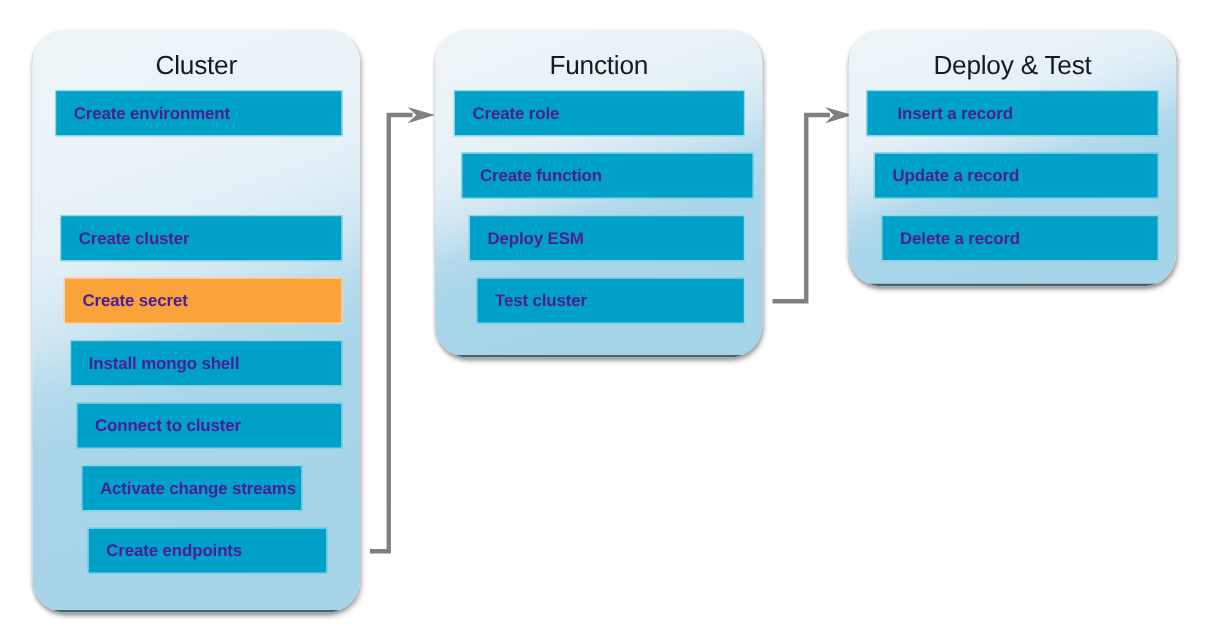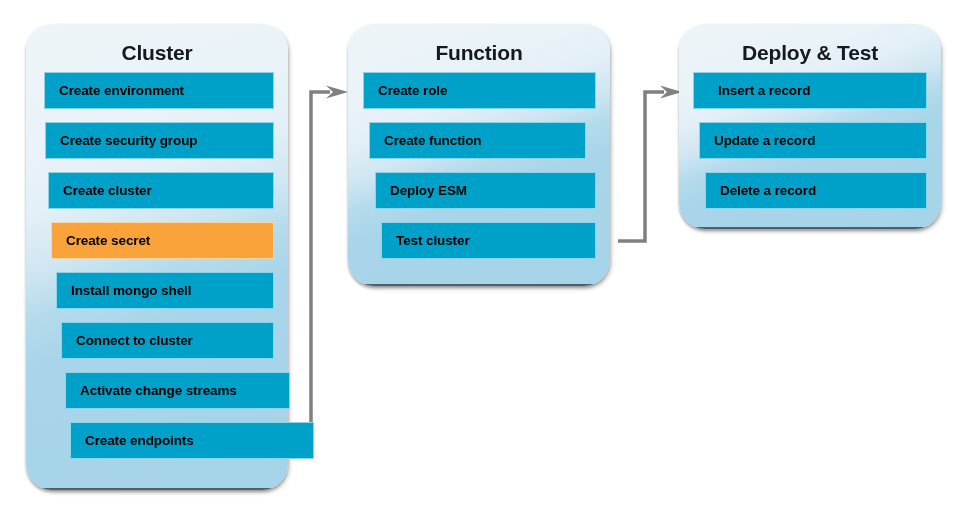--- a/index.html
+++ b/index.html
@@ -52,37 +52,37 @@
     pointer-events: none;
   }
 
   .panel-title {
     position: absolute;
     left: 0;
     right: 0;
     top: 16px;
     text-align: center;
     font-size: 21px;
-    font-weight: bold;
+    font-weight: normal;
     color: #16191f;
     letter-spacing: -0.2px;
     line-height: 26px;
   }
 
   
   .step {
     position: absolute;
     height: 37px;
     box-sizing: border-box;
     display: flex;
     align-items: center;
     padding-left: 14px;
     font-size: 13.5px;
     font-weight: bold;
-    color: #000000;
+    color: #4c1d95;
     letter-spacing: -0.1px;
     border: 1px solid rgba(255,255,255,0.55);
     white-space: nowrap;
   }
   .step.blue   { background: #00a1c9; }
   .step.orange { background: #f9a33a; }
 
   
   .conn {
     position: absolute;
@@ -108,50 +108,47 @@
     <polygon points="660,85.5 682,92 660,98.5 667,92" fill="#808080"></polygon>
   </svg>
 
   <div class="panel" style="left:26px; top:24px; width:262px; height:466px;">
     <div class="panel-title">Cluster</div>
   </div>
 
   <div class="step blue" style="left: 44px; top: 72px; width: 230px;">
     <span>Create environment</span>
     </div>
-  <div class="step blue" style="left: 45px; top: 122px; width: 229px;">
-    <span>Create security group</span>
-    </div>
   <div class="step blue" style="left: 48px; top: 172px; width: 226px;">
     <span>Create cluster</span>
     </div>
   <div class="step orange" style="left: 51px; top: 222px; width: 223px;">
     <span>Create secret</span>
     </div>
   <div class="step blue" style="left: 56px; top: 272px; width: 218px;">
     <span>Install mongo shell</span>
     </div>
   <div class="step blue" style="left: 61px; top: 322px; width: 213px;">
     <span>Connect to cluster</span>
     </div>
-  <div class="step blue" style="left: 65px; top: 372px; width: 225px;">
+  <div class="step blue" style="left: 65px; top: 372px; width: 177px;">
     <span>Activate change streams</span>
     </div>
-  <div class="step blue" style="left: 70px; top: 422px; width: 244px; text-align: right;">
+  <div class="step blue" style="left: 70px; top: 422px; width: 192px; text-align: right;">
     <span>Create endpoints</span>
     </div>
 
   <div class="panel" style="left:348px; top:24px; width:262px; height:262px;">
     <div class="panel-title">Function</div>
   </div>
 
   <div class="step blue" style="left: 363px; top: 72px; width: 233px;">
     <span>Create role</span>
     </div>
-  <div class="step blue" style="left: 369px; top: 122px; width: 217px;">
+  <div class="step blue" style="left: 369px; top: 122px; width: 234px;">
     <span>Create function</span>
     </div>
   <div class="step blue" style="left: 375px; top: 172px; width: 221px;">
     <span>Deploy ESM</span>
     </div>
   <div class="step blue" style="left: 381px; top: 222px; width: 215px;">
     <span>Test cluster</span>
     </div>
 
   <div class="panel" style="left:679px; top:24px; width:262px; height:205px;">

